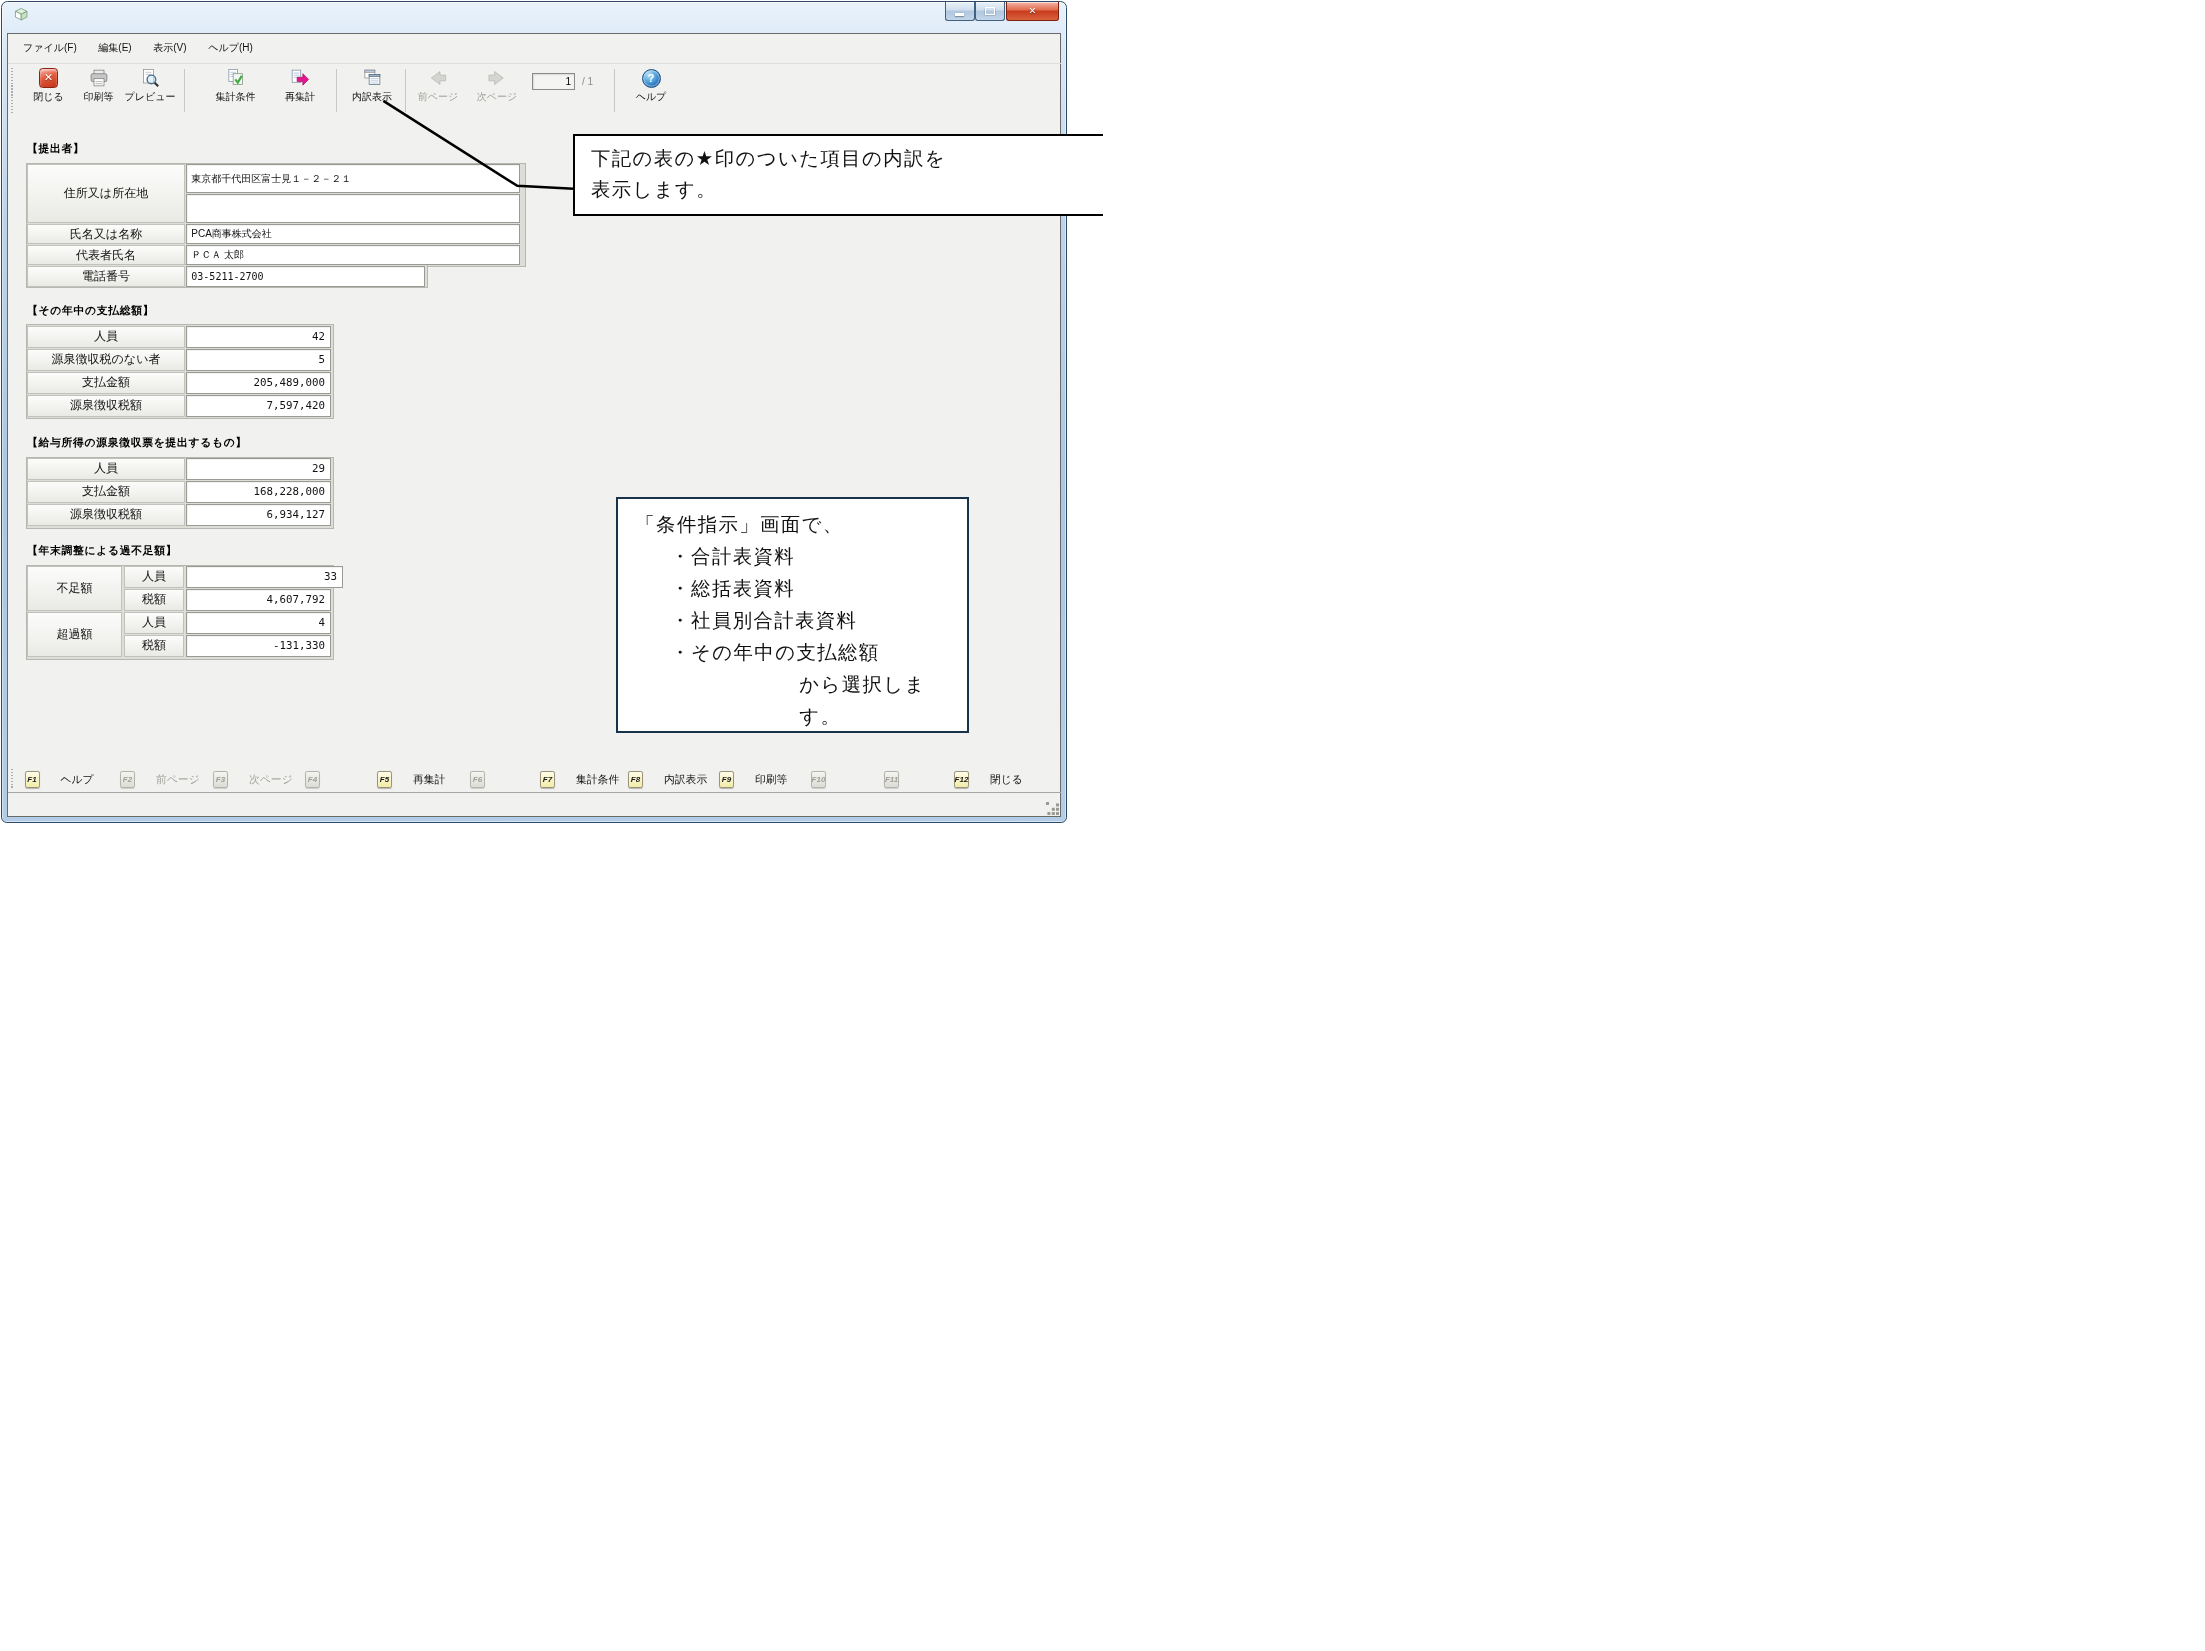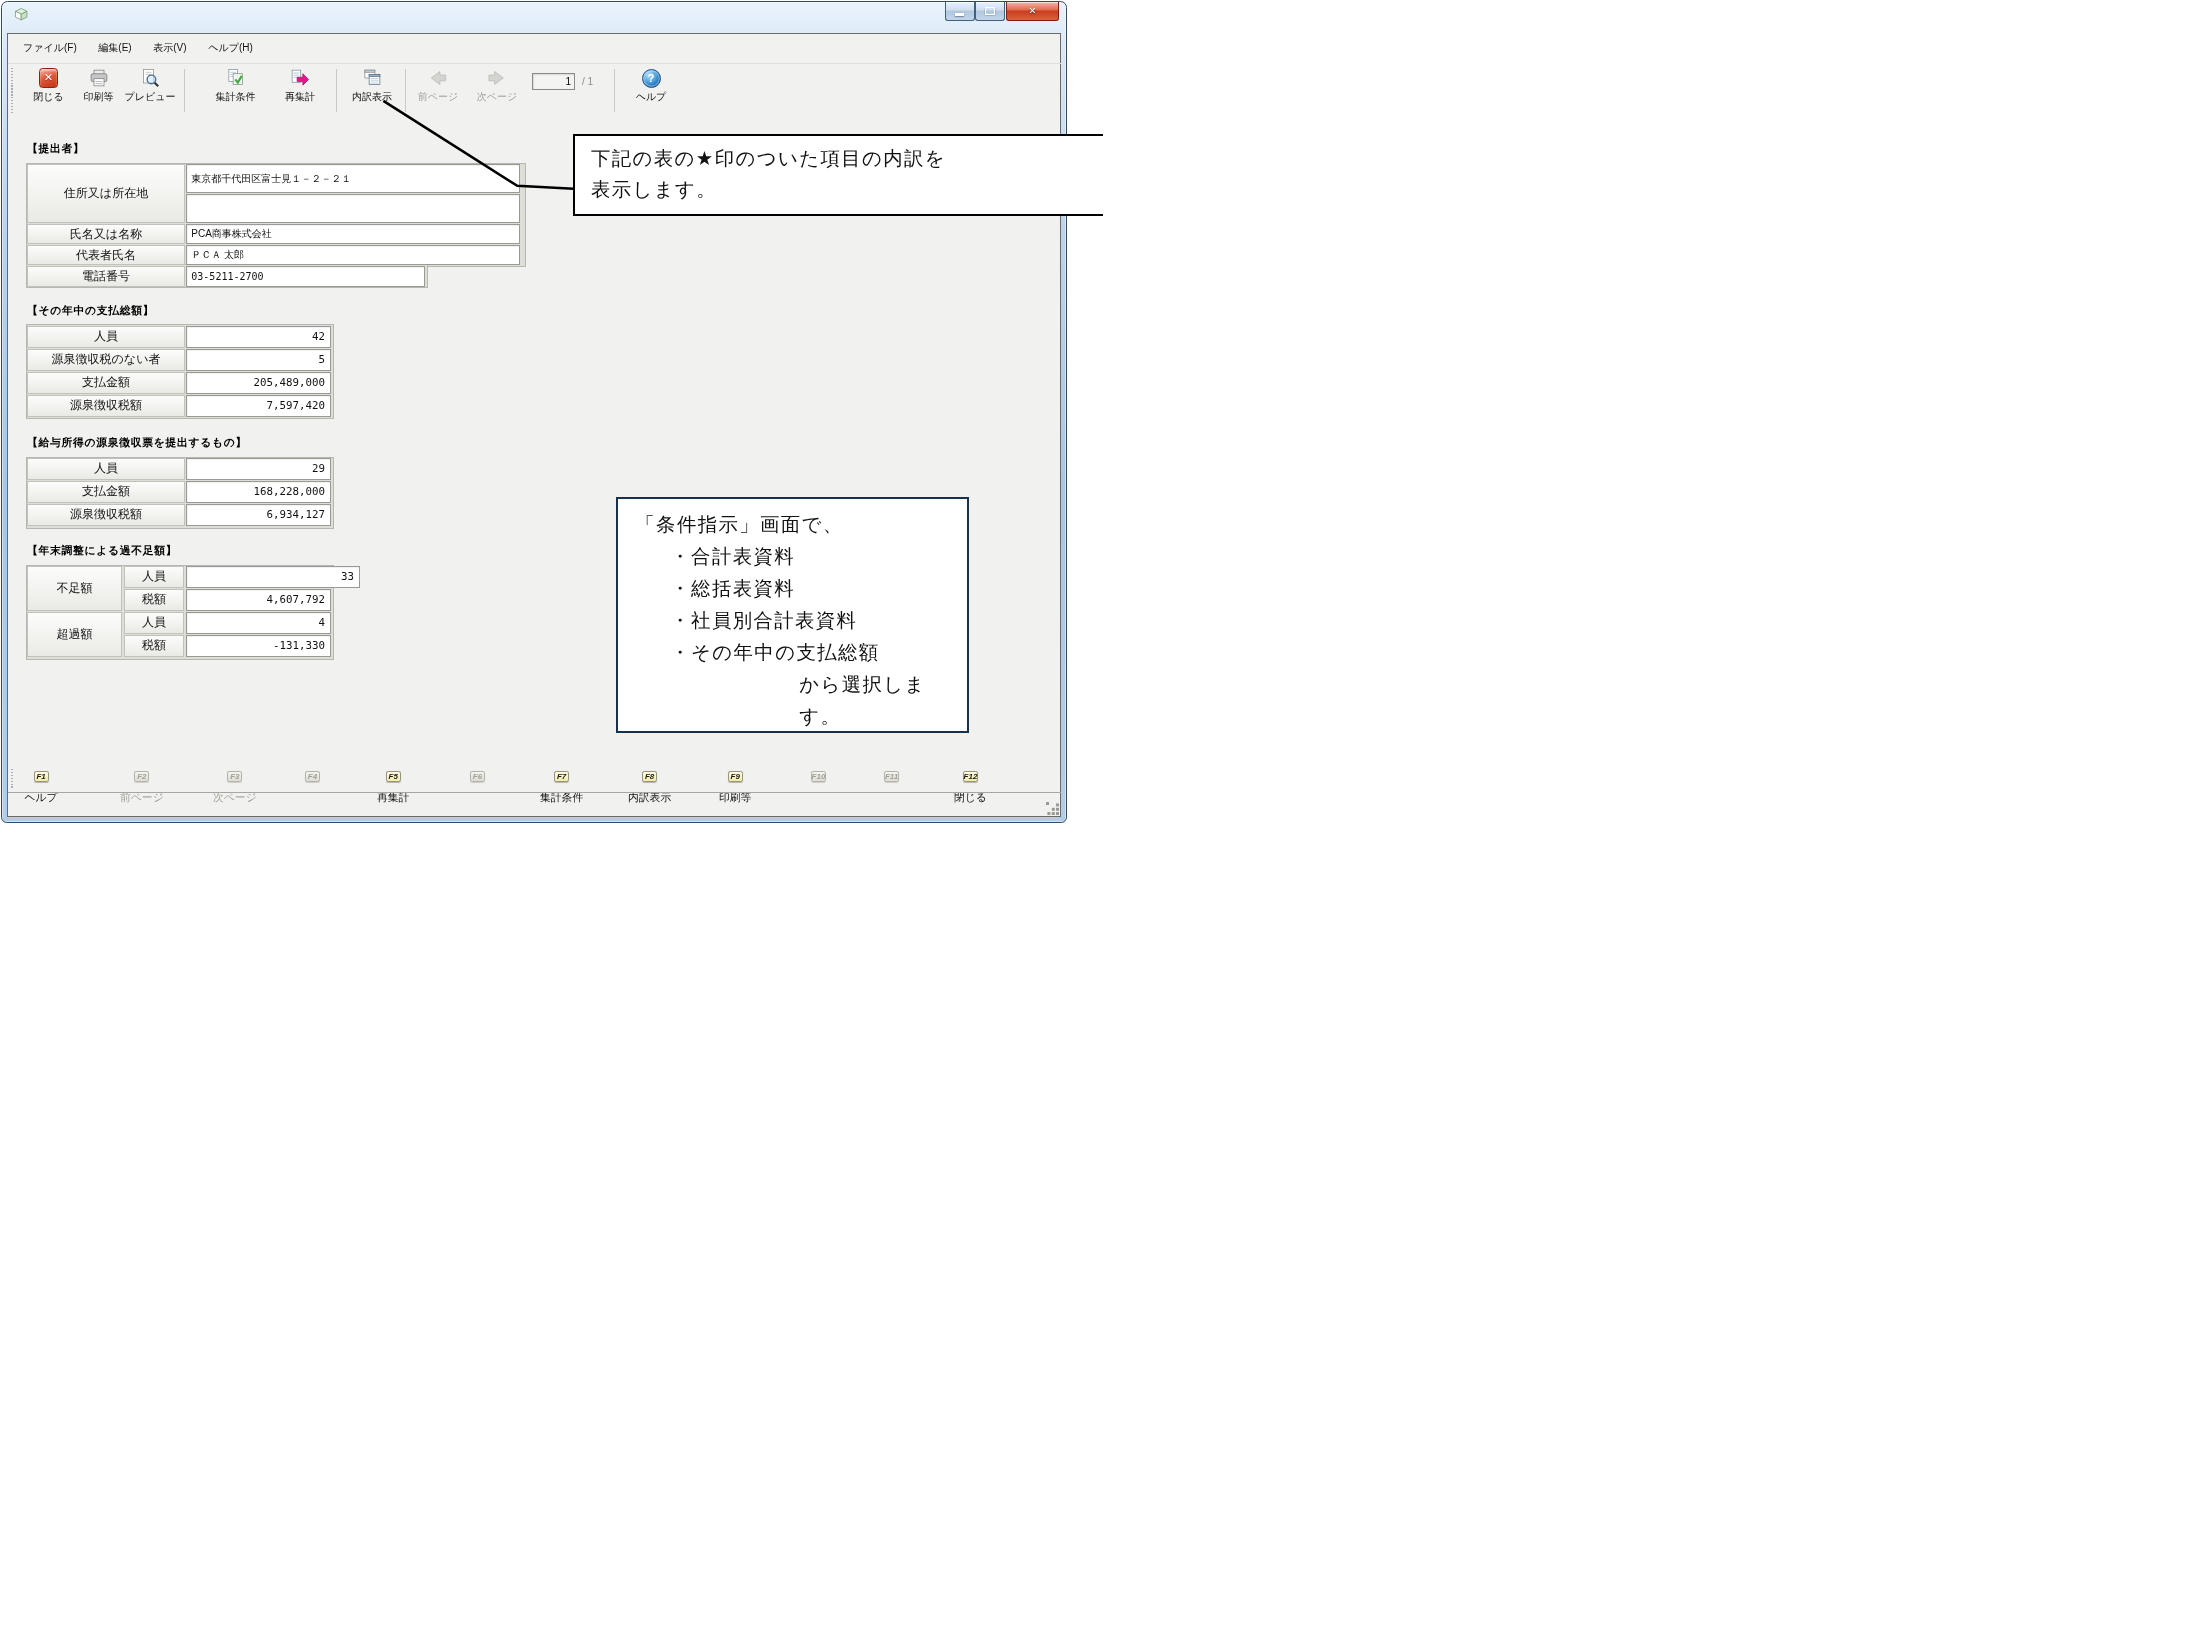--- a/index.html
+++ b/index.html
@@ -58,21 +58,21 @@
   
   .leader{position:absolute;left:0;top:0;z-index:40;pointer-events:none;}
   .callout{position:absolute;background:#fff;box-sizing:border-box;z-index:50;}
   .co1{left:573px;top:134px;width:534px;height:82px;border:2.2px solid #000;
        font-size:19.4px;letter-spacing:1.4px;line-height:31px;padding:7.2px 0 0 16px;}
   .co2{left:616px;top:497px;width:353px;height:236px;border:2.2px solid #17324a;
        font-size:19.4px;letter-spacing:1.4px;line-height:32px;padding:8.6px 0 0 17.3px;}
   .co2 .opt{padding-left:35px;}
   .co2 .tail{padding-left:164px;}
   
-  .fk{position:absolute;top:771px;height:17.3px;display:flex;align-items:center;gap:9px;white-space:nowrap;flex-direction:column;}
+  .fk{position:absolute;top:771px;height:17.3px;display:flex;align-items:center;gap:21px;white-space:nowrap;}
   .cap{width:15px;height:16.6px;box-sizing:border-box;border-radius:2.2px;display:flex;align-items:center;
        justify-content:center;font-style:italic;font-weight:bold;font-size:8px;}
   .cap.y{background:linear-gradient(180deg,#fffce8,#f2eca8);border:0.7px solid #99937a;color:#1a1a1a;
        box-shadow:0 0.7px 0.7px rgba(0,0,0,.25);}
   .cap.g{background:linear-gradient(180deg,#f4f4f0,#ddddd6);border:0.7px solid #b3b3ab;color:#a09e96;
        box-shadow:0 0.7px 0.7px rgba(0,0,0,.15);}
   .fk .flabel{font-size:10.8px;}
   .fk.dis .flabel{color:#a2a29b;}
   .statusline{position:absolute;left:8px;top:792px;width:1053px;height:0.7px;background:#a6a6a2;}
   .gripdot{position:absolute;left:1046px;top:802px;width:2.9px;height:2.9px;background:#9a9a94;
@@ -244,21 +244,21 @@
   <div class="cell-v num" style="left:186px;top:458px;width:145px;height:21.6px">29</div>
   <div class="cell-l" style="left:27px;top:481px;width:158px;height:21.6px">支払金額</div>
   <div class="cell-v num" style="left:186px;top:481px;width:145px;height:21.6px">168,228,000</div>
   <div class="cell-l" style="left:27px;top:504px;width:158px;height:21.6px">源泉徴収税額</div>
   <div class="cell-v num" style="left:186px;top:504px;width:145px;height:21.6px">6,934,127</div>
 
   <div class="sect" style="top:544px">【年末調整による過不足額】</div>
   <div class="backdrop" style="left:26px;top:565px;width:308px;height:95px"></div>
   <div class="cell-l" style="left:27px;top:566px;width:95px;height:45px">不足額</div>
   <div class="cell-l" style="left:124px;top:566px;width:60px;height:21.6px">人員</div>
-  <div class="cell-v num" style="left:186px;top:566px;width:174px;height:21.6px">33</div>
+  <div class="cell-v num" style="left:186px;top:566px;width:157px;height:21.6px">33</div>
   <div class="cell-l" style="left:124px;top:589px;width:60px;height:21.6px">税額</div>
   <div class="cell-v num" style="left:186px;top:589px;width:145px;height:21.6px">4,607,792</div>
   <div class="cell-l" style="left:27px;top:612px;width:95px;height:45px">超過額</div>
   <div class="cell-l" style="left:124px;top:612px;width:60px;height:21.6px">人員</div>
   <div class="cell-v num" style="left:186px;top:612px;width:145px;height:21.6px">4</div>
   <div class="cell-l" style="left:124px;top:635px;width:60px;height:21.6px">税額</div>
   <div class="cell-v num" style="left:186px;top:635px;width:145px;height:21.6px">-131,330</div>
 
   <div class="grip-v" style="left:10.8px;top:769px;height:19px"></div>
   <div class="fk" style="left:24.5px">

